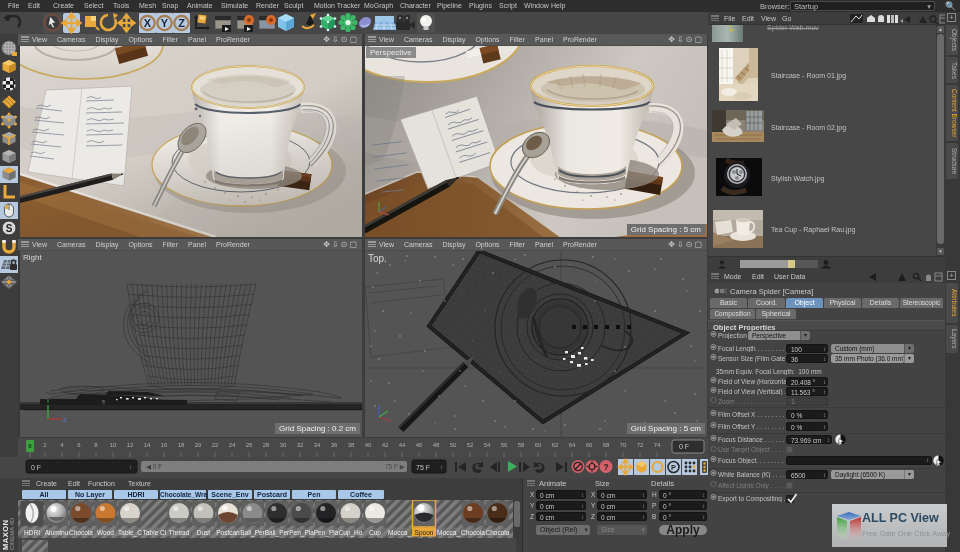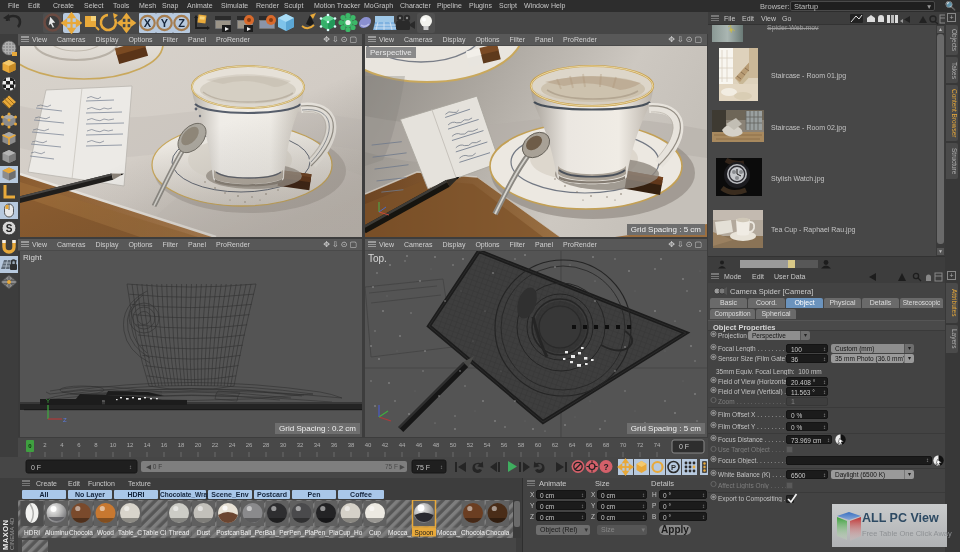--- a/index.html
+++ b/index.html
@@ -1166,21 +1166,21 @@
       <span class="abs field" style="left:74px;top:34px;width:50px;height:9px;padding-left:3px;line-height:9px;">0 cm<span style="position:absolute;right:1px;color:#888;font-size:6px;">↕</span></span>
     <span class="abs lbl" style="left:129px;top:13px;">H</span>
       <span class="abs field" style="left:136px;top:12px;width:48px;height:9px;padding-left:3px;line-height:9px;">0 °<span style="position:absolute;right:1px;color:#888;font-size:6px;">↕</span></span>
     <span class="abs lbl" style="left:129px;top:24px;">P</span>
       <span class="abs field" style="left:136px;top:23px;width:48px;height:9px;padding-left:3px;line-height:9px;">0 °<span style="position:absolute;right:1px;color:#888;font-size:6px;">↕</span></span>
     <span class="abs lbl" style="left:129px;top:35px;">B</span>
       <span class="abs field" style="left:136px;top:34px;width:48px;height:9px;padding-left:3px;line-height:9px;">0 °<span style="position:absolute;right:1px;color:#888;font-size:6px;">↕</span></span>
 
     <span class="abs" style="left:13px;top:47px;width:54px;height:10px;background:#6e6e6e;border-radius:2px;color:#1a1a1a;font-size:7px;padding-left:4px;line-height:10px;">Object (Rel)<span style="position:absolute;right:2px;color:#333;">▾</span></span>
     <span class="abs" style="left:74px;top:47px;width:50px;height:10px;background:#555;border-radius:2px;color:#888;font-size:7px;padding-left:4px;line-height:10px;">Size<span style="position:absolute;right:2px;color:#777;">▾</span></span>
-    <span class="abs" style="left:136px;top:47px;width:32px;height:10px;background:#888;border-radius:5px;color:#1a1a1a;font-size:10px;font-weight:bold;text-align:center;line-height:10px;">Apply</span>
+    <span class="abs" style="left:136px;top:47px;width:48px;height:10px;background:#888;border-radius:5px;color:#1a1a1a;font-size:12px;font-weight:bold;text-align:center;line-height:10px;">Apply</span>
   </div>
 
   <div class="abs" style="left:708px;top:12px;width:237px;height:258px;background:#3d3d3d;" id="cbrowser">
 
     <div class="abs" style="left:0;top:0;width:237px;height:13px;background:#3d3d3d;border-bottom:1px solid #333;">
       <div class="abs" style="left:3px;top:3px;width:8px;height:7px;background:linear-gradient(#777 1px,transparent 1px);background-size:2px 2px;border-top:1px solid #777;"></div>
       <span class="abs menutxt" style="left:16px;top:2.5px;">File</span>
       <span class="abs menutxt" style="left:34px;top:2.5px;">Edit</span>
       <span class="abs menutxt" style="left:53px;top:2.5px;">View</span>
       <span class="abs menutxt" style="left:74px;top:2.5px;">Go</span>
@@ -1476,15 +1476,15 @@
         <linearGradient id="wb" x1="0" y1="0" x2="0" y2="1">
             <stop offset="0" stop-color="#3a70c0"></stop>
             <stop offset="1" stop-color="#88a8d8"></stop>
           </linearGradient>
       </defs>
       <path d="M2 8 L14 4 L26 8 L14 12 Z" fill="url(#wb)"></path>
       <path d="M2 9 L12 13 L12 32 L2 28 Z" fill="url(#wg)"></path>
       <path d="M15 13 L26 9 L26 28 L15 33 Z" fill="url(#wr)"></path>
     </svg>
     <div class="abs" style="left:30px;top:7px;color:#2d4a63;font-size:12.5px;font-weight:bold;white-space:nowrap;">ALL PC View</div>
-    <div class="abs" style="left:30px;top:25px;color:#8e9194;font-size:7.5px;white-space:nowrap;">Free Table One Click Away</div>
+    <div class="abs" style="left:30px;top:25px;color:#8e9194;font-size:7.5px;white-space:nowrap;">Free Gate One Click Away</div>
   </div>
 </div>
 
 </body></html>

